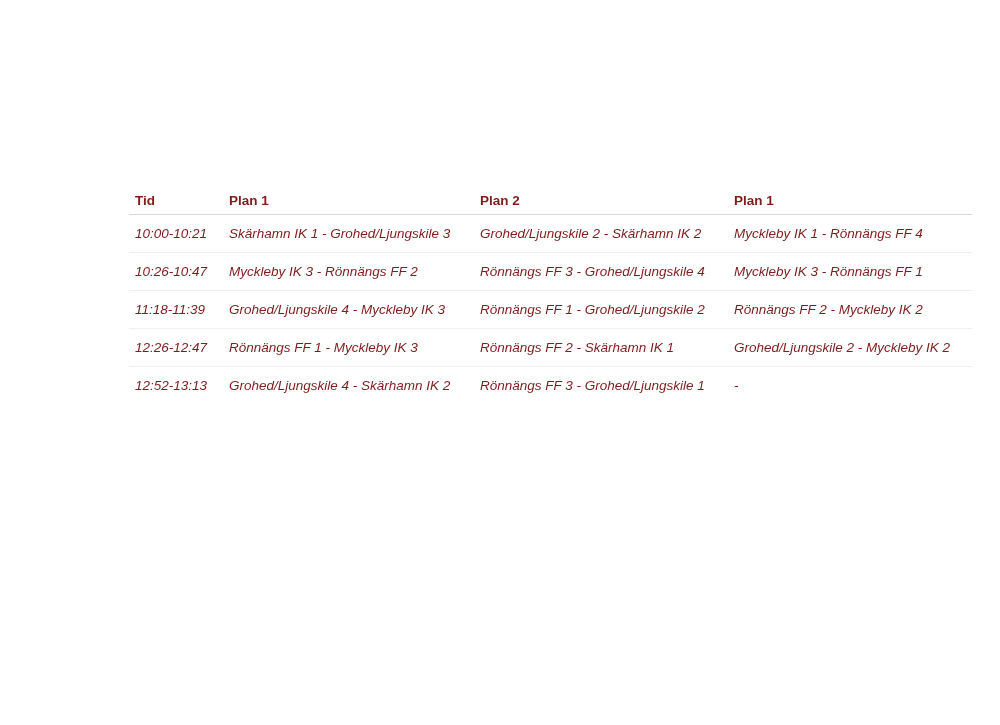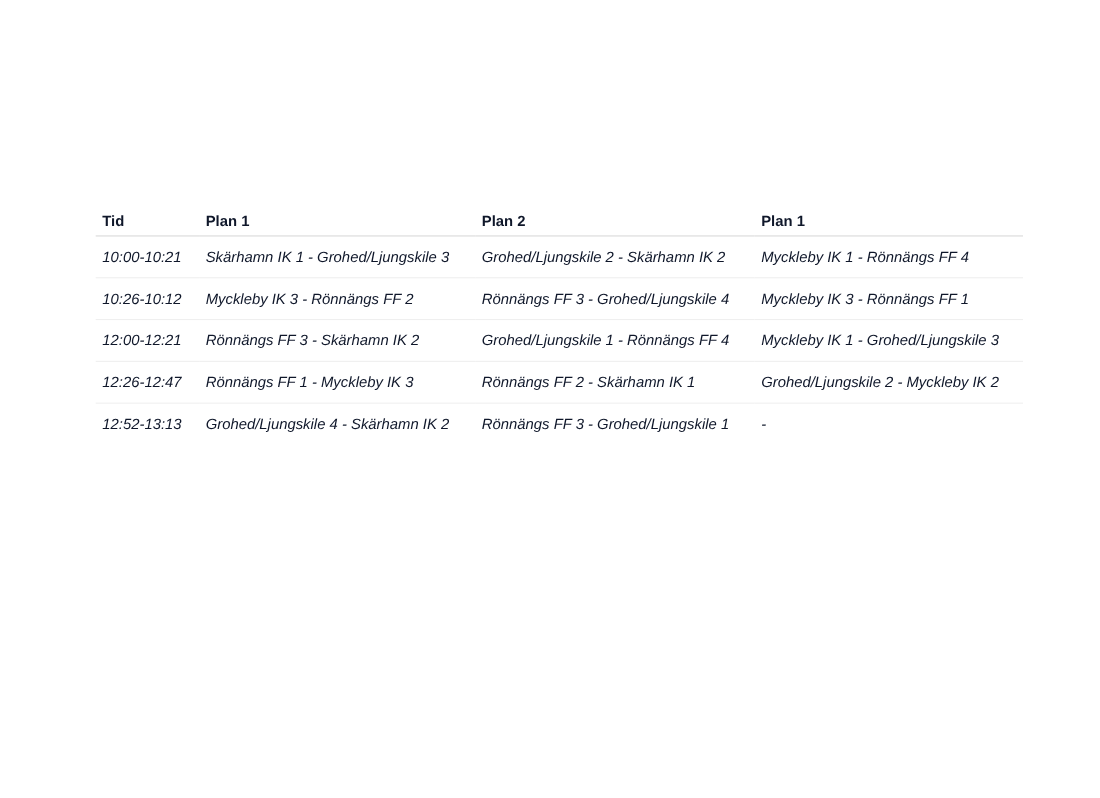--- a/index.html
+++ b/index.html
@@ -20,22 +20,23 @@
   .schedule-wrap {
     position: absolute;
     left: 87px;
     top: 186px;
     width: 843px;
   }
   table.schedule {
     border-collapse: collapse;
     table-layout: fixed;
     width: 843px;
-    color: #0f172a;
+    color: #7f1d1d;
     font-size: 13.5px;
+    margin-left: 42px;
   }
   table.schedule th {
     text-align: left;
     font-weight: bold;
     padding: 0 0 0 6px;
     height: 28px;
     vertical-align: middle;
     border-bottom: 1px solid #d9d9d9;
     white-space: nowrap;
     overflow: hidden;
@@ -74,30 +75,30 @@
         </tr>
       </thead>
       <tbody>
         <tr>
           <td>10:00-10:21</td>
           <td>Skärhamn IK 1 - Grohed/Ljungskile 3</td>
           <td>Grohed/Ljungskile 2 - Skärhamn IK 2</td>
           <td>Myckleby IK 1 - Rönnängs FF 4</td>
         </tr>
         <tr>
-          <td>10:26-10:12</td>
+          <td>10:26-10:47</td>
           <td>Myckleby IK 3 - Rönnängs FF 2</td>
           <td>Rönnängs FF 3 - Grohed/Ljungskile 4</td>
           <td>Myckleby IK 3 - Rönnängs FF 1</td>
         </tr>
         <tr>
-          <td>12:00-12:21</td>
-          <td>Rönnängs FF 3 - Skärhamn IK 2</td>
-          <td>Grohed/Ljungskile 1 - Rönnängs FF 4</td>
-          <td>Myckleby IK 1 - Grohed/Ljungskile 3</td>
+          <td>11:18-11:39</td>
+          <td>Grohed/Ljungskile 4 - Myckleby IK 3</td>
+          <td>Rönnängs FF 1 - Grohed/Ljungskile 2</td>
+          <td>Rönnängs FF 2 - Myckleby IK 2</td>
         </tr>
         <tr>
           <td>12:26-12:47</td>
           <td>Rönnängs FF 1 - Myckleby IK 3</td>
           <td>Rönnängs FF 2 - Skärhamn IK 1</td>
           <td>Grohed/Ljungskile 2 - Myckleby IK 2</td>
         </tr>
         <tr>
           <td>12:52-13:13</td>
           <td>Grohed/Ljungskile 4 - Skärhamn IK 2</td>

